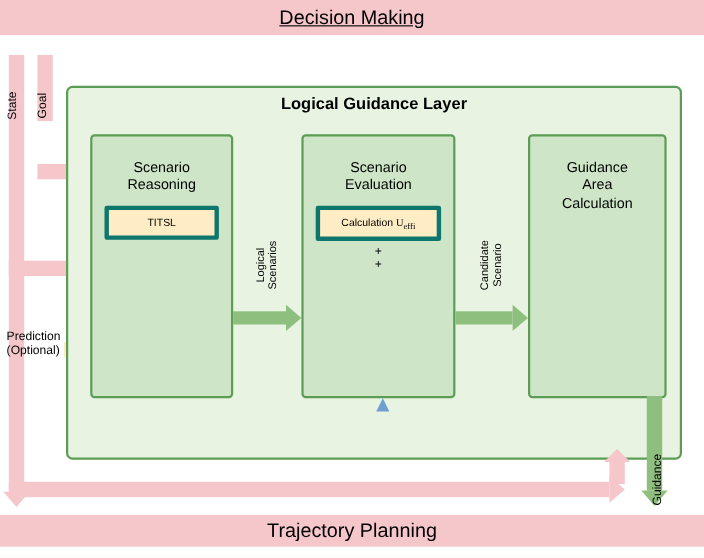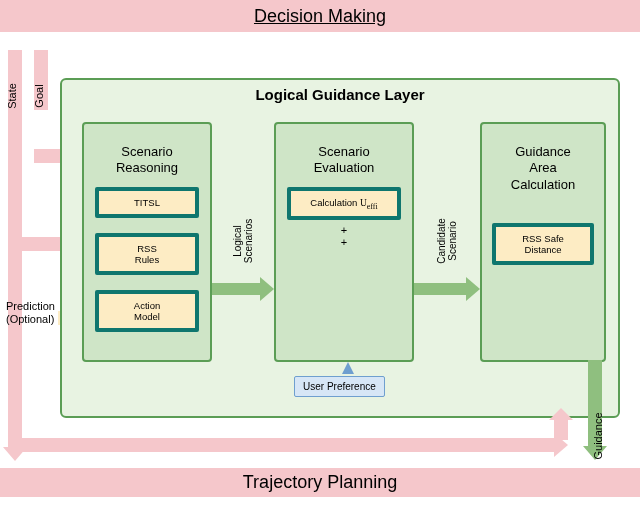--- a/index.html
+++ b/index.html
@@ -192,61 +192,54 @@
 </div>
 
 <div class="lgl-box">
   <div class="lgl-title">Logical Guidance Layer</div>
 
   <div class="module" style="left:20px; top:42px; width:130px; height:240px;">
     <div class="module-title" style="white-space:pre;">Scenario
 Reasoning</div>
     <div class="sub">TITSL</div>
     <div style="height:14px;"></div>
-    <div class="sub" style="white-space:pre;">RSS
-Rules</div>
     <div style="height:14px;"></div>
-    <div class="sub" style="white-space:pre;">Action
-Model</div>
   </div>
 
   <div class="module" style="left:212px; top:42px; width:140px; height:240px;">
     <div class="module-title" style="white-space:pre;">Scenario
 Evaluation</div>
     <div class="sub">
       <span>Calculation</span>
       <span class="sub-math"> <span>U</span><sub>effi</sub></span>
     </div>
     <div class="plus">+</div>
     <div class="plus">+</div>
   </div>
 
   <div class="module" style="left:418px; top:42px; width:126px; height:240px;">
     <div class="module-title" style="white-space:pre;">Guidance
 Area
 Calculation</div>
     <div style="height:6px;"></div>
     <div style="height:14px;"></div>
-    <div class="sub" style="white-space:pre;">RSS Safe
-Distance</div>
   </div>
 
   <div class="arrow-h" style="left:150px; top:202px; width:62px;">
     <div class="shaft"></div>
       <div class="head"></div>
   </div>
   <div class="arrow-label" style="left:150px; top:150px; width:62px; transform:rotate(-90deg);">Logical Scenarios</div>
 
   <div class="arrow-h" style="left:352px; top:202px; width:66px;">
     <div class="shaft"></div>
       <div class="head"></div>
   </div>
   <div class="arrow-label" style="left:352px; top:150px; width:66px; transform:rotate(-90deg);">Candidate Scenario</div>
 
-  <div class="user-pref" style="left:232px; top:296px;">User Preference</div>
 
   <div style="position:absolute; left:280px; top:282px; width:0;height:0;border-left:6px solid transparent;border-right:6px solid transparent;border-bottom:12px solid #6f9fcf;"></div>
 </div>
 
 <div class="pink-arrow" style="left:8px; top:433px; width:560px;">
   <div class="shaft"></div>
     <div class="head"></div>
 </div>
 <div style="position:absolute; left:554px; top:418px; width:14px; height:22px; background:#f5c7cb;"></div>
 <div style="position:absolute; left:549px; top:408px; width:0;height:0;border-left:12px solid transparent;border-right:12px solid transparent;border-bottom:12px solid #f5c7cb;"></div>

